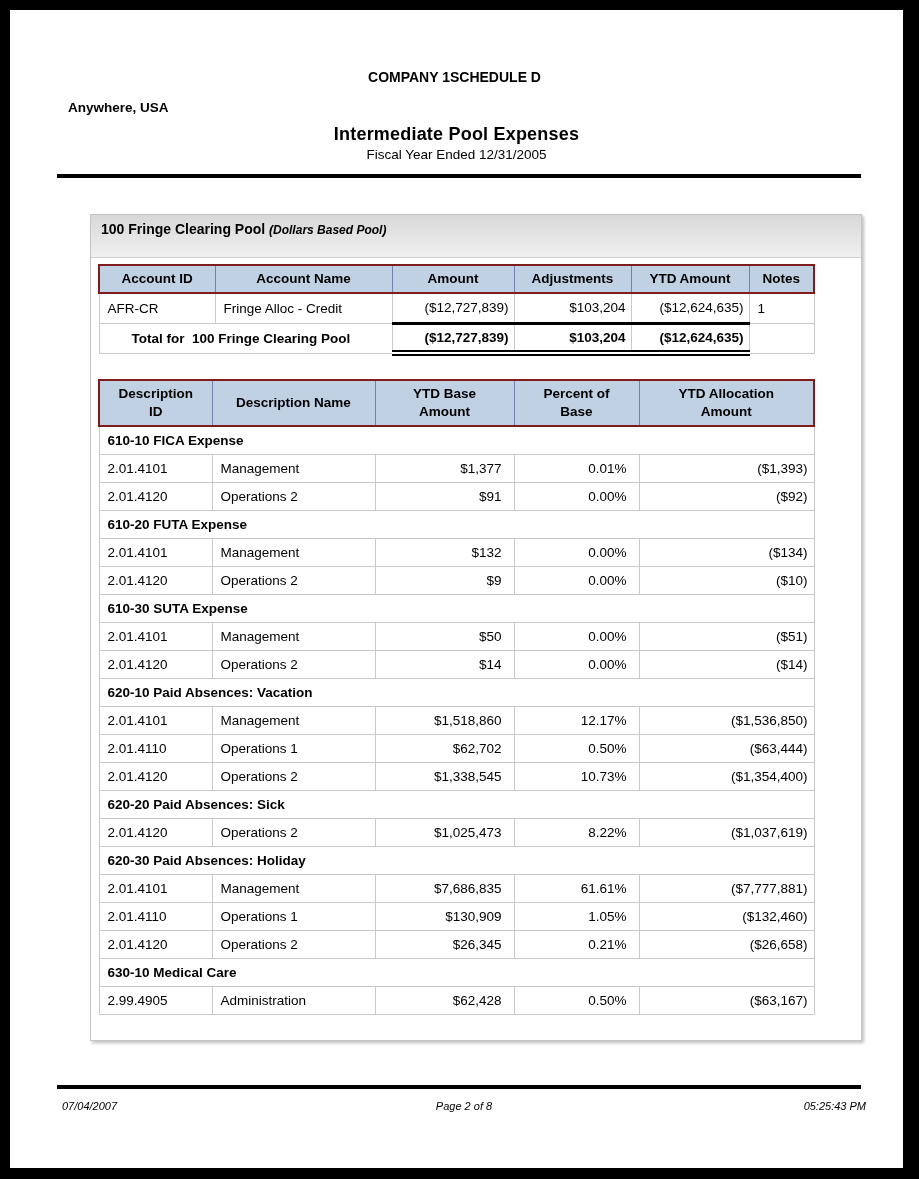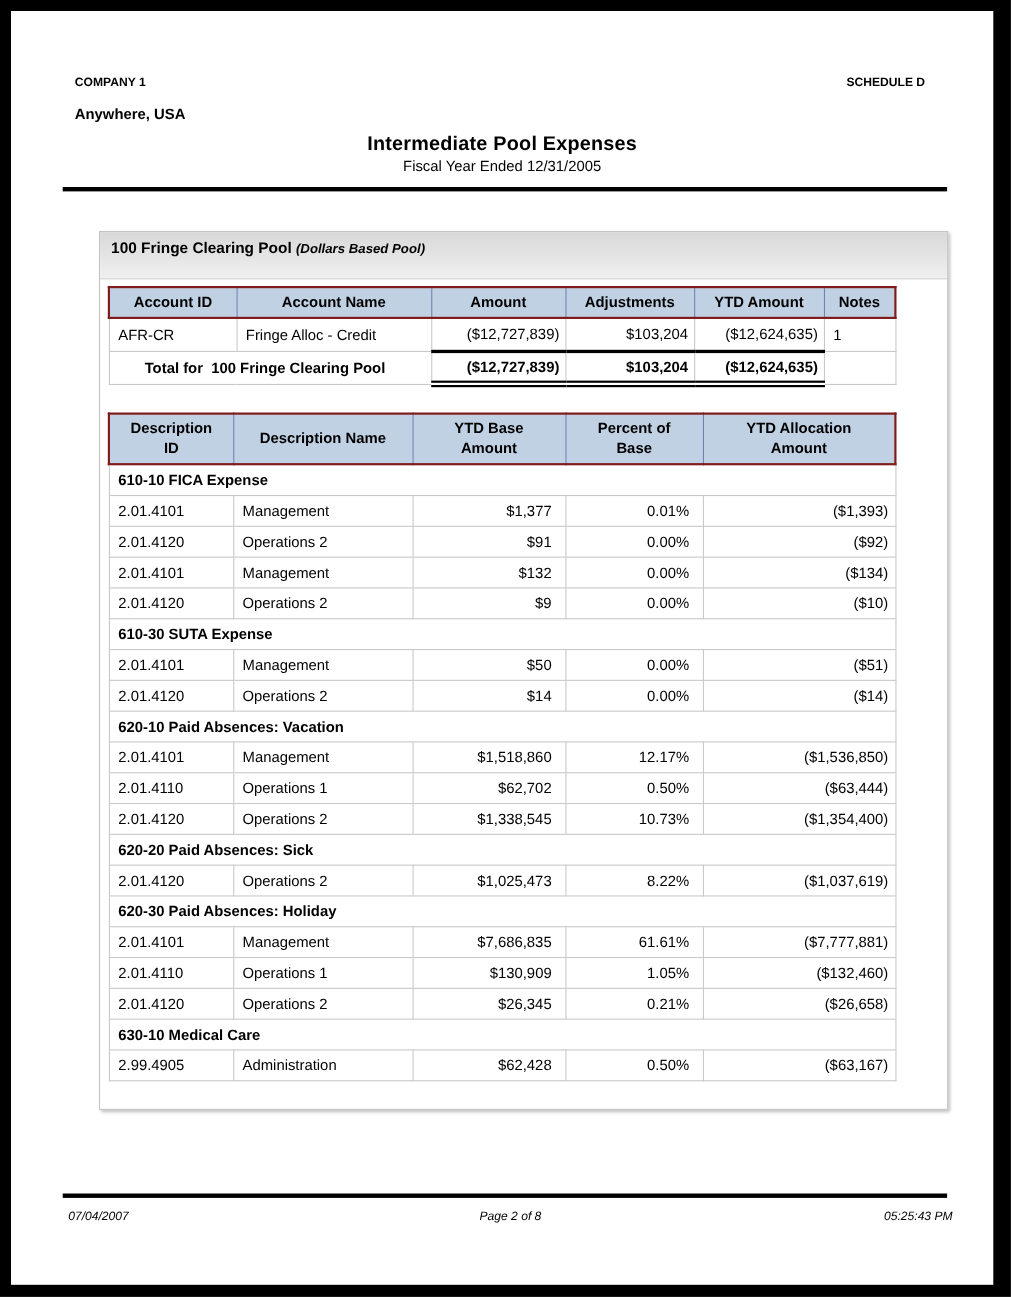--- a/index.html
+++ b/index.html
@@ -16,23 +16,23 @@
   }
   .page {
     position: relative;
     width: 100%; height: 100%;
     background: #fff;
     padding-top: 59px;
   }
   .hdr-row {
     margin: 0 62px 0 58px;
     display: flex;
-    justify-content: space-between;
+    justify-content: center;
     font-weight: bold;
-    font-size: 11px;
+    font-size: 14px;
   }
   .location { margin: 15px 0 0 58px; font-weight: bold; font-size: 13.5px; }
   .title { text-align: center; font-size: 18px; font-weight: bold; margin-top: 9px; letter-spacing: 0.2px; }
   .subtitle { text-align: center; font-size: 13.5px; margin-top: 2px; }
   .rule { height: 4px; background: #000; }
   .rule-top { margin: 12px 42px 0 47px; }
   .rule-bottom { position: absolute; left: 47px; width: 804px; bottom: 79px; }
   .footer {
     position: absolute; left: 52px; right: 37px; bottom: 56px;
     display: grid; grid-template-columns: 1fr auto 1fr;
@@ -190,20 +190,23 @@
             <td class="num alloc">($1,393)</td>
           </tr>
           <tr>
             <td>2.01.4120</td>
             <td>Operations 2</td>
             <td class="num base">$91</td>
             <td class="num pct">0.00%</td>
             <td class="num alloc">($92)</td>
           </tr>
 
+          <tr class="group">
+              <td colspan="5">610-20 FUTA Expense</td>
+            </tr>
           <tr>
             <td>2.01.4101</td>
             <td>Management</td>
             <td class="num base">$132</td>
             <td class="num pct">0.00%</td>
             <td class="num alloc">($134)</td>
           </tr>
           <tr>
             <td>2.01.4120</td>
             <td>Operations 2</td>

